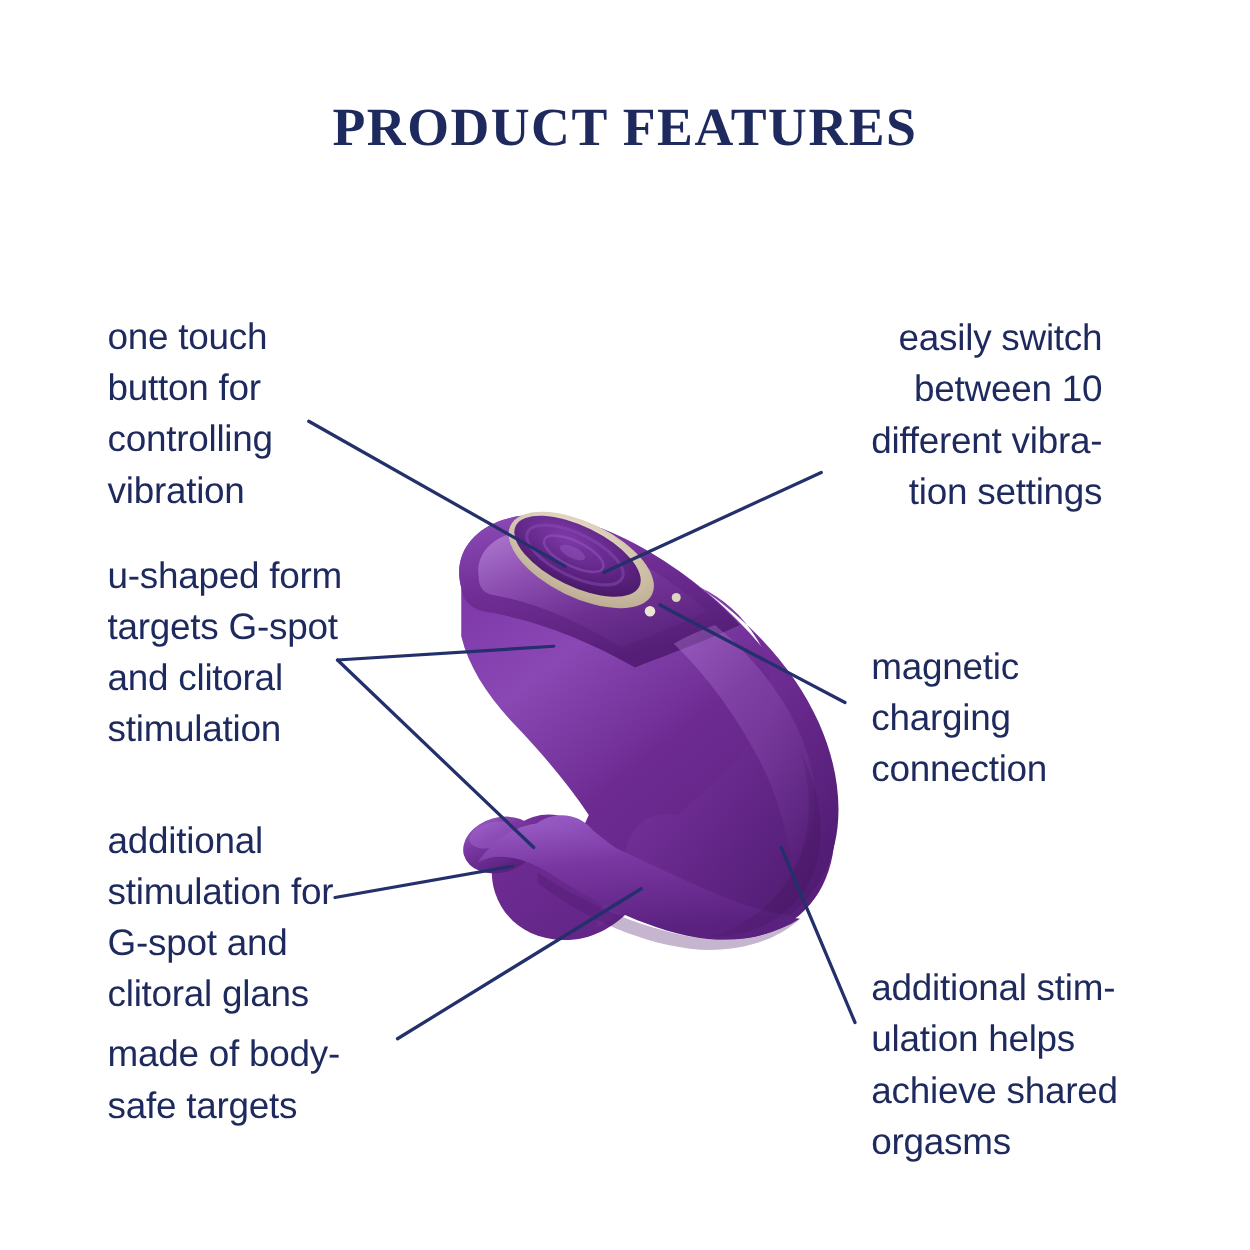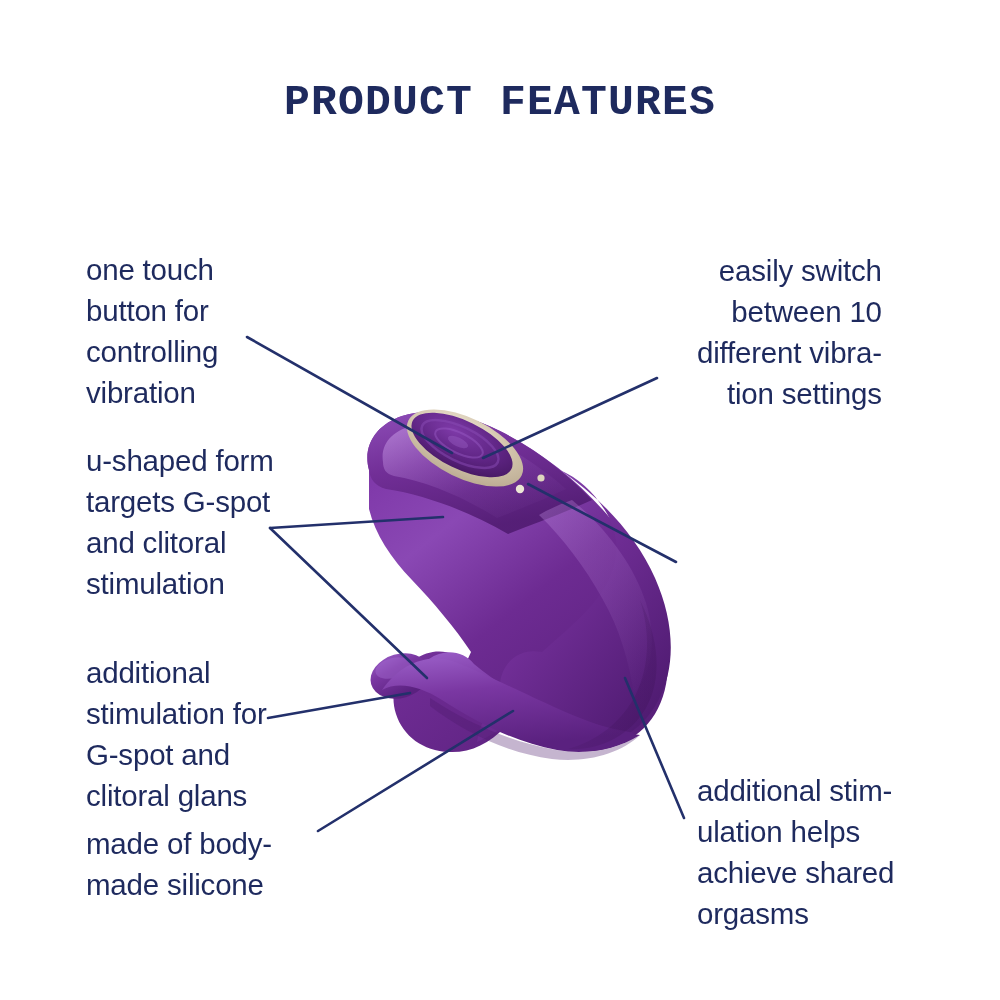--- a/index.html
+++ b/index.html
@@ -16,21 +16,21 @@
     font-family: "Liberation Sans", sans-serif;
   }
 
   
   #title {
     position: absolute;
     top: 78px;
     left: 0;
     width: 1000px;
     text-align: center;
-    font-family: Liberation Mono, monospace;
+    font-family: Liberation Serif, serif;
     font-weight: bold;
     font-size: 43px;
     letter-spacing: 1.2px;
     color: #1e2a5e;
     white-space: nowrap;
   }
 
   
   .callout {
     position: absolute;
@@ -265,26 +265,29 @@
 targets G-spot
 and clitoral
 stimulation</div>
 
   <div class="callout left" id="c-additional">additional
 stimulation for
 G-spot and
 clitoral glans</div>
 
   <div class="callout left" id="c-silicone">made of body-
-made  silicone</div>
+safe  targets</div>
 
   <div class="callout right" id="c-switch">easily switch
 between 10
 different vibra-
 tion settings</div>
 
+  <div class="callout right" id="c-magnetic">magnetic
+charging
+connection</div>
 
   <div class="callout right" id="c-shared">additional stim-
 ulation helps
 achieve shared
 orgasms</div>
 
 </div>
 
 </body></html>

